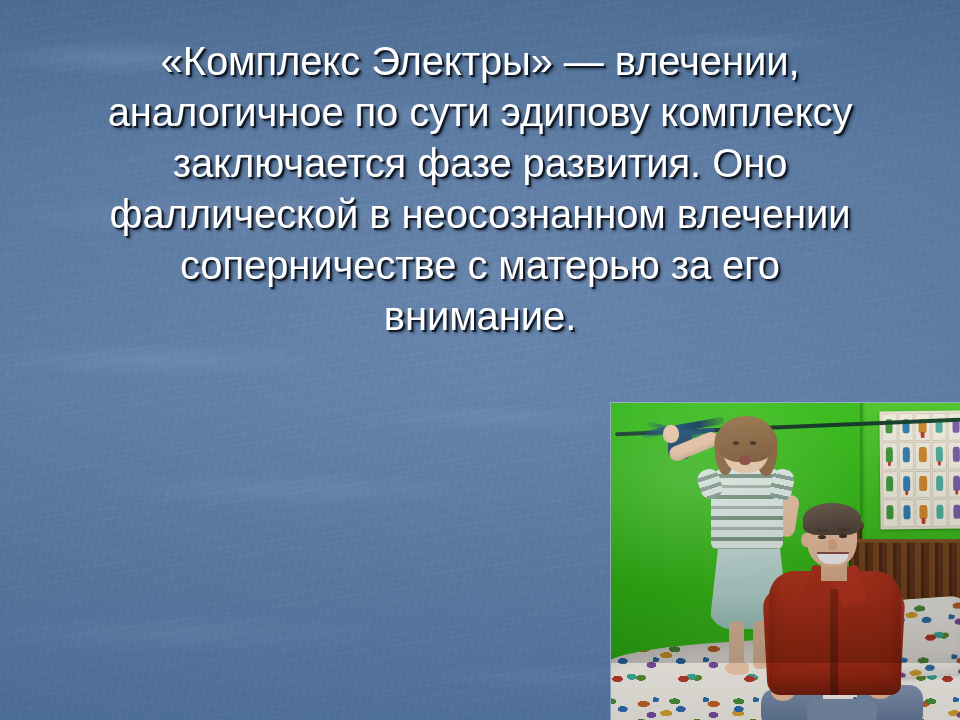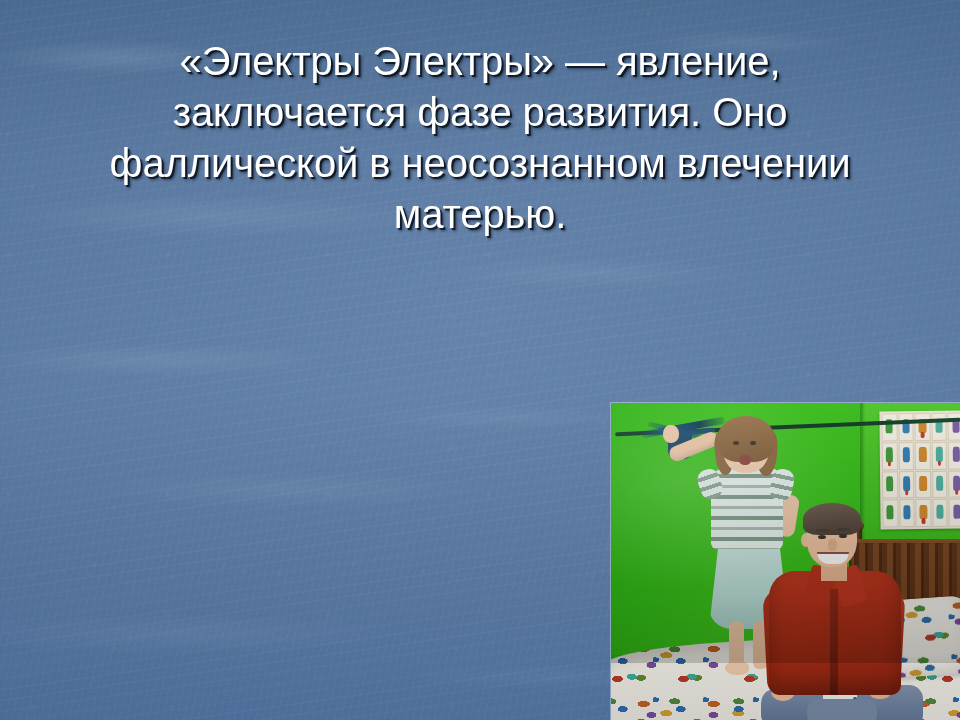--- a/index.html
+++ b/index.html
@@ -407,24 +407,26 @@
 
 <div class="slide">
 
   <div class="bg-base"></div>
   <div class="bg-tex-a"></div>
   <div class="bg-tex-b"></div>
   <div class="bg-tex-c"></div>
   <div class="bg-vig"></div>
 
   <div class="body-text">
-    <span class="ln">«Электры Электры» — явление,</span>
+    <span class="ln">«Комплекс Электры» — влечении,</span>
+    <span class="ln">аналогичное по сути эдипову комплексу</span>
     <span class="ln">заключается фазе развития. Оно</span>
     <span class="ln">фаллической в неосознанном влечении</span>
-    <span class="ln">матерью.</span>
+    <span class="ln">соперничестве с матерью за его</span>
+    <span class="ln">внимание.</span>
   </div>
 
   <div class="photo">
     <div class="ph wall-left"></div>
     <div class="ph wall-right"></div>
     <div class="ph wall-corner"></div>
 
     <div class="ph poster">
       <i></i>
         <i></i>

